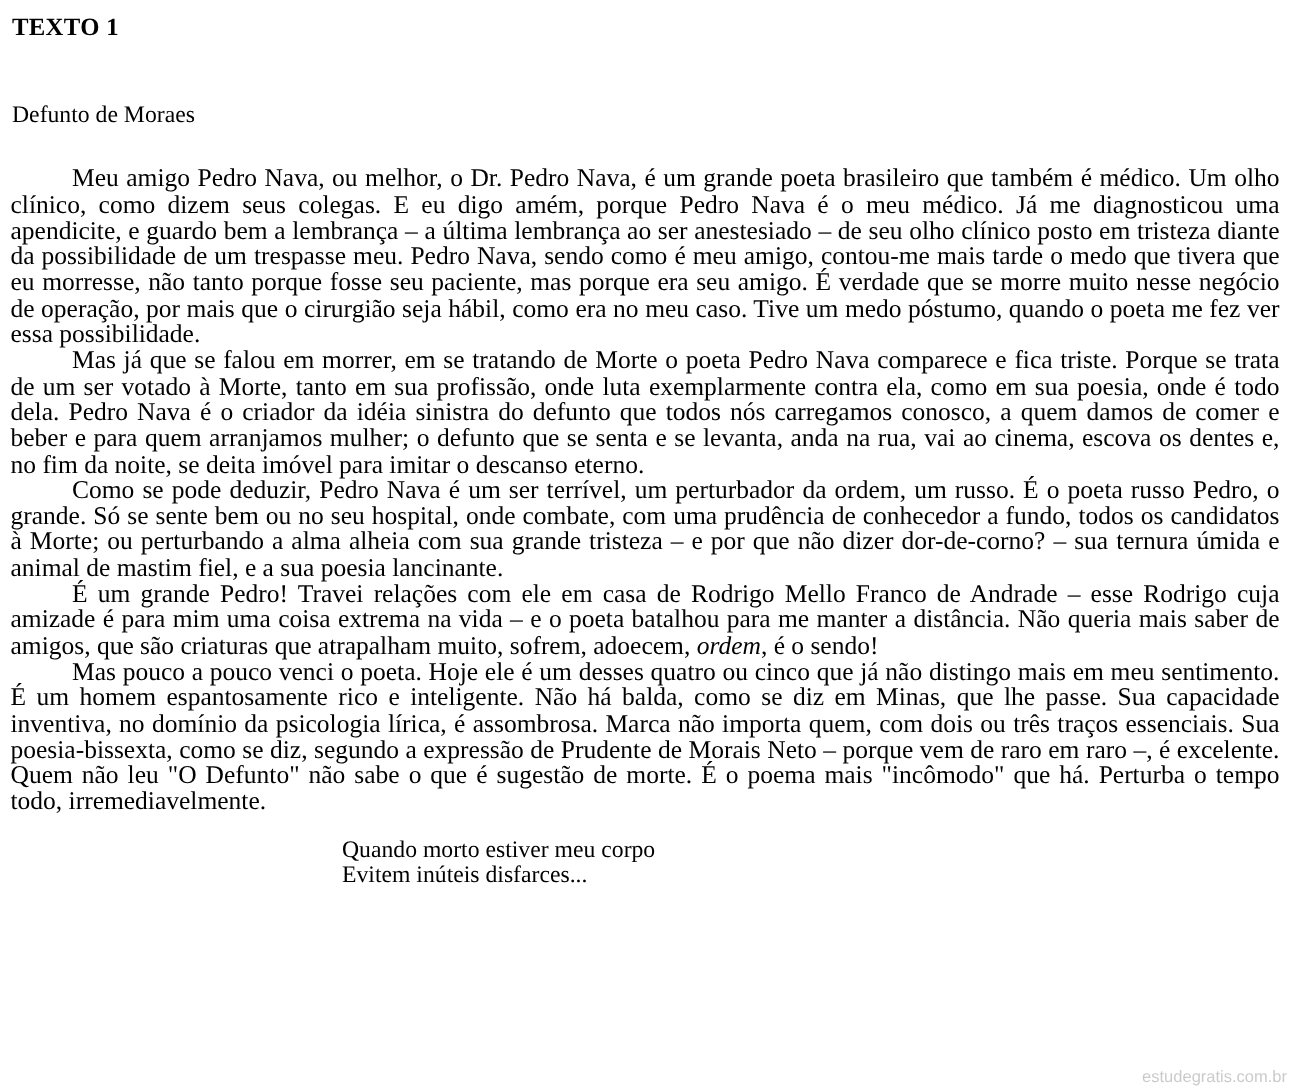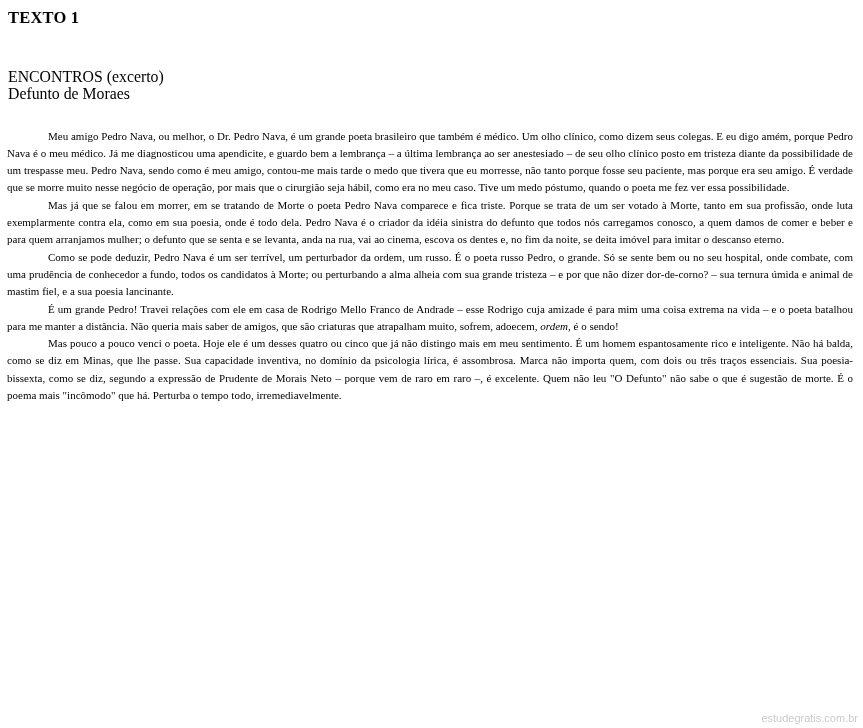--- a/index.html
+++ b/index.html
@@ -31,21 +31,21 @@
     margin-top: 40px;
     margin-left: 1px;
     font-size: 15.8px;
     line-height: 17.3px;
   }
   .body-text {
     margin-top: 25px;
   }
   .para {
     margin: 0;
-    font-size: 11px;
+    font-size: 17px;
     line-height: 17.3px;
     text-align: justify;
     text-indent: 41px;
   }
   .para span.italic {
     font-style: italic;
   }
   .verse {
     margin-top: 15px;
     margin-left: 221px;
@@ -61,27 +61,30 @@
     color: #cbcbcb;
   }
 </style>
 </head>
 <body>
 
 <div class="page">
   <h1 class="doc-title">TEXTO 1</h1>
 
   <div class="text-heading">
-    <div>ENCONTROS (excerto)</div>
     <div>Defunto de Moraes</div>
   </div>
 
   <div class="body-text" id="paragraphs">
       <p class="para"><span>Meu amigo Pedro Nava, ou melhor, o Dr. Pedro Nava, é um grande poeta brasileiro que também é médico. Um olho clínico, como dizem seus colegas. E eu digo amém, porque Pedro Nava é o meu médico. Já me diagnosticou uma apendicite, e guardo bem a lembrança – a última lembrança ao ser anestesiado – de seu olho clínico posto em tristeza diante da possibilidade de um trespasse meu. Pedro Nava, sendo como é meu amigo, contou-me mais tarde o medo que tivera que eu morresse, não tanto porque fosse seu paciente, mas porque era seu amigo. É verdade que se morre muito nesse negócio de operação, por mais que o cirurgião seja hábil, como era no meu caso. Tive um medo póstumo, quando o poeta me fez ver essa possibilidade.</span></p>
       <p class="para"><span>Mas já que se falou em morrer, em se tratando de Morte o poeta Pedro Nava comparece e fica triste. Porque se trata de um ser votado à Morte, tanto em sua profissão, onde luta exemplarmente contra ela, como em sua poesia, onde é todo dela. Pedro Nava é o criador da idéia sinistra do defunto que todos nós carregamos conosco, a quem damos de comer e beber e para quem arranjamos mulher; o defunto que se senta e se levanta, anda na rua, vai ao cinema, escova os dentes e, no fim da noite, se deita imóvel para imitar o descanso eterno.</span></p>
       <p class="para"><span>Como se pode deduzir, Pedro Nava é um ser terrível, um perturbador da ordem, um russo. É o poeta russo Pedro, o grande. Só se sente bem ou no seu hospital, onde combate, com uma prudência de conhecedor a fundo, todos os candidatos à Morte; ou perturbando a alma alheia com sua grande tristeza – e por que não dizer dor-de-corno? – sua ternura úmida e animal de mastim fiel, e a sua poesia lancinante.</span></p>
       <p class="para"><span>É um grande Pedro! Travei relações com ele em casa de Rodrigo Mello Franco de Andrade – esse Rodrigo cuja amizade é para mim uma coisa extrema na vida – e o poeta batalhou para me manter a distância. Não queria mais saber de amigos, que são criaturas que atrapalham muito, sofrem, adoecem, </span><span class="italic">ordem</span><span>, é o sendo!</span></p>
       <p class="para"><span>Mas pouco a pouco venci o poeta. Hoje ele é um desses quatro ou cinco que já não distingo mais em meu sentimento. É um homem espantosamente rico e inteligente. Não há balda, como se diz em Minas, que lhe passe. Sua capacidade inventiva, no domínio da psicologia lírica, é assombrosa. Marca não importa quem, com dois ou três traços essenciais. Sua poesia-bissexta, como se diz, segundo a expressão de Prudente de Morais Neto – porque vem de raro em raro –, é excelente. Quem não leu "O Defunto" não sabe o que é sugestão de morte. É o poema mais "incômodo" que há. Perturba o tempo todo, irremediavelmente.</span></p>
     </div>
 
+  <div class="verse" id="verse">
+      <div>Quando morto estiver meu corpo</div>
+      <div>Evitem inúteis disfarces...</div>
+    </div>
 
   <div class="watermark">estudegratis.com.br</div>
 </div>
 
 </body></html>

